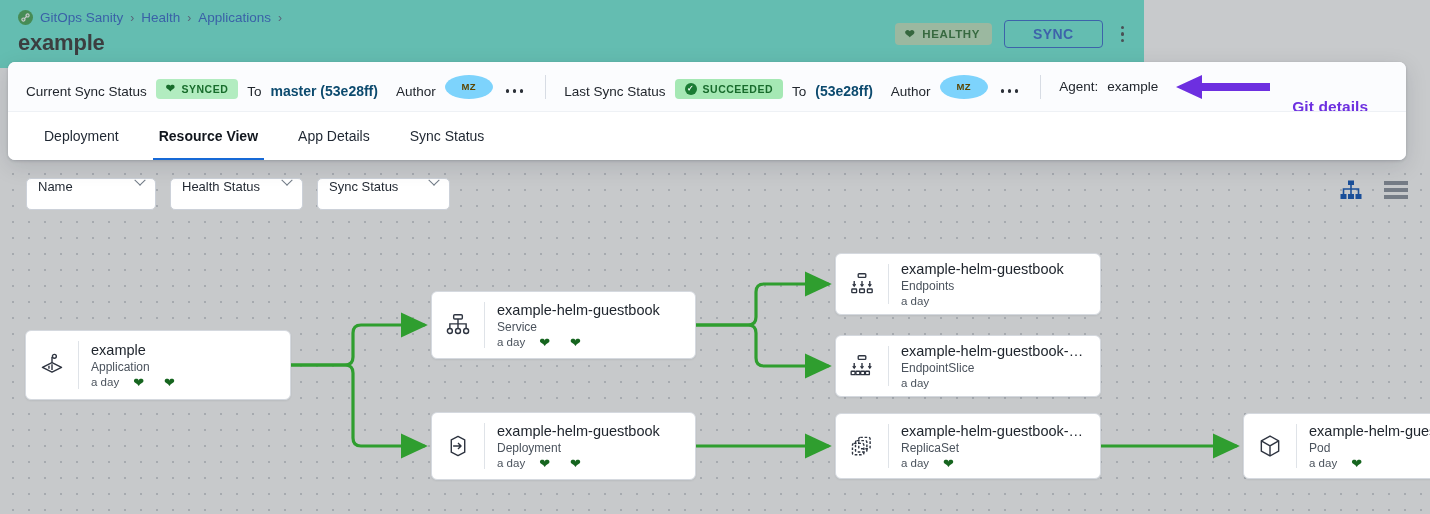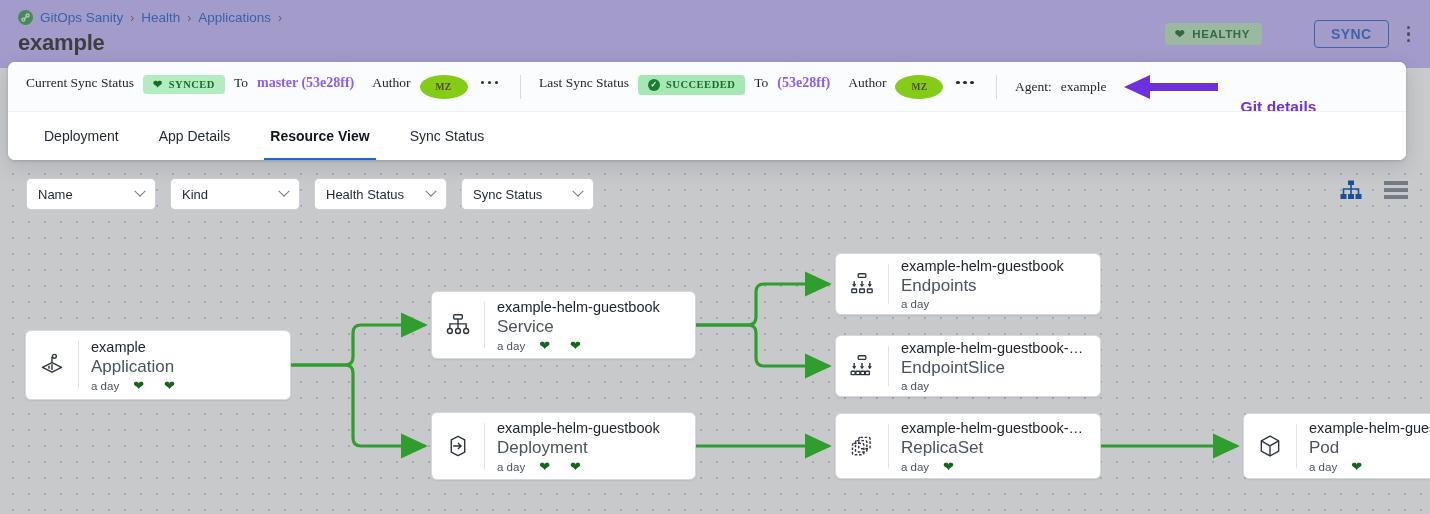--- a/index.html
+++ b/index.html
@@ -24,22 +24,22 @@
   }
   .grey-veil {
     position: absolute; inset: 0;
     background: rgba(110,115,120,0.38);
     pointer-events: none;
   }
 
   
   .header {
     position: absolute; top: 0; left: 0;
-    width: 1430px; height: 68px;
-    background: #c4b5fd;
+    width: 1144px; height: 68px;
+    background: #5eead4;
   }
   .breadcrumb {
     position: absolute; left: 18px; top: 10px;
     display: flex; align-items: center; gap: 7px;
     font-size: 13.5px;
   }
   .bc-logo {
     width: 15px; height: 15px; border-radius: 50%;
     background: #2e9b3f;
     display: inline-flex; align-items: center; justify-content: center;
@@ -60,24 +60,23 @@
   .badge-healthy {
     display: inline-flex; align-items: center; gap: 7px;
     background: #b7e2b9; color: #15631d;
     border-radius: 4px; padding: 5px 12px 5px 10px;
     font-size: 11.5px; font-weight: bold; letter-spacing: 0.6px;
   }
   .badge-healthy .hrt { color: #14601c; font-size: 12px; line-height: 1; }
   .sync-btn {
     border: 1.5px solid #2059c9; color: #2059c9;
     background: transparent; border-radius: 4px;
-    padding: 5px 16px; font-size: 14px; font-weight: bold;
+    padding: 5px 28px; font-size: 14px; font-weight: bold;
     letter-spacing: 0.4px; cursor: pointer;
     font-family: "Liberation Sans", sans-serif;
-    margin-left: 40px;
   }
   .kebab {
     display: flex; flex-direction: column; gap: 3px;
     padding: 4px 6px; cursor: pointer;
   }
   .kebab i { width: 3.5px; height: 3.5px; border-radius: 50%; background: #343a40; display: block; }
 
   
   .panel {
     position: absolute;
@@ -90,40 +89,40 @@
     z-index: 5;
   }
   .sync-bar {
     position: relative;
     height: 49px;
     display: flex; align-items: center;
     padding-left: 18px;
     font-size: 13.5px; color: #1d2430;
     background: #fbfcfe;
   }
-  .sync-seg { display: flex; align-items: flex-start; gap: 9px; font-family: Liberation Serif, serif; }
+  .sync-seg { display: flex; align-items: flex-end; gap: 9px; }
   .lbl { color: #22272e; font-size: 13.5px; }
   .chip {
     display: inline-flex; align-items: center; gap: 6px;
     border-radius: 4px; padding: 4px 10px;
     font-size: 10.5px; font-weight: bold; letter-spacing: 0.5px;
   }
   .chip-synced { background: #b2ecc0; color: #176c2b; }
   .chip-succeeded { background: #a5e8b4; color: #186b2c; }
   .chip .hrt { color: #176c2b; font-size: 11px; line-height: 1; }
   .chip .okc {
     width: 12px; height: 12px; border-radius: 50%;
     background: #1a7b33; color: #fff;
     display: inline-flex; align-items: center; justify-content: center;
     font-size: 8px; font-weight: bold;
   }
-  .revlink { color: #8b5cf6; font-weight: bold; font-size: 14px; }
+  .revlink { color: #0c4a6e; font-weight: bold; font-size: 14px; }
   .avatar {
     width: 48px; height: 24px; border-radius: 50%;
-    background: #84cc16; color: #5c4500;
+    background: #7dd3fc; color: #5c4500;
     display: inline-flex; align-items: center; justify-content: center;
     font-size: 9.5px; font-weight: bold; letter-spacing: 0.3px;
   }
   .dots-h { display: flex; gap: 3.5px; align-items: center; padding: 6px 4px; cursor: pointer; }
   .dots-h i { width: 3.5px; height: 3.5px; border-radius: 50%; background: #2b3038; }
   .vdiv { width: 1px; height: 24px; background: #d7dce4; }
 
   
   .arrow-annot { display: flex; align-items: center; }
   .arrow-annot svg { display: block; }
@@ -166,21 +165,21 @@
     overflow: hidden;
   }
   .filters {
     position: absolute; left: 26px; top: 18px;
     display: flex; gap: 14px; z-index: 2;
   }
   .filter {
     width: 130px; height: 32px;
     border: 1px solid #ccd1d9; border-radius: 5px;
     background: #ffffff;
-    display: flex; align-items: center; justify-content: space-between;
+    display: flex; align-items: flex-start; justify-content: space-between;
     padding: 0 11px; font-size: 13px; color: #1f2630; cursor: pointer;
   }
   .filter.wide { width: 133px; }
   .chev {
     width: 8px; height: 8px;
     border-right: 1.6px solid #707a86; border-bottom: 1.6px solid #707a86;
     transform: rotate(45deg) translate(-2px,-2px);
   }
   .view-toggles {
     position: absolute; right: 22px; top: 20px;
@@ -203,22 +202,22 @@
     display: flex; align-items: center; justify-content: center;
     color: #2e3440;
   }
   .node-divider { width: 1px; align-self: stretch; margin: 10px 0; background: #dfe3e8; }
   .node-body { padding: 8px 10px 8px 12px; overflow: hidden; }
   .node-title {
     font-size: 14.5px; color: #20262e;
     white-space: nowrap; overflow: hidden; text-overflow: ellipsis;
     margin-bottom: 2px;
   }
-  .node-kind { font-size: 17px; color: #4b535d; margin-bottom: 2px; }
-  .node-meta { display: flex; align-items: flex-end; gap: 14px; }
+  .node-kind { font-size: 12px; color: #4b535d; margin-bottom: 2px; }
+  .node-meta { display: flex; align-items: center; gap: 14px; }
   .node-age { font-size: 11.5px; color: #4b535d; }
   .node-hearts { display: flex; gap: 20px; align-items: center; }
   .node-hearts .hrt { color: #16651f; font-size: 13px; line-height: 1; }
 
   .edges { position: absolute; inset: 0; z-index: 1; }
 </style>
 </head>
 <body>
 
 <div id="app">
@@ -256,24 +255,20 @@
             <i></i>
           </span>
       </div>
     </div>
 
     <div class="canvas">
 
       <div class="filters">
         <div class="filter">
           <span>Name</span>
-          <span class="chev"></span>
-        </div>
-        <div class="filter">
-          <span>Kind</span>
           <span class="chev"></span>
         </div>
         <div class="filter wide">
           <span>Health Status</span>
           <span class="chev"></span>
         </div>
         <div class="filter wide">
           <span>Sync Status</span>
           <span class="chev"></span>
         </div>
@@ -524,26 +519,26 @@
           <path d="M0,13 L26,1 L26,9 L94,9 L94,17 L26,17 L26,25 Z" fill="#6d2fe0"></path>
         </svg>
       </span>
       <span class="annot-text" style="margin-left:22px">Git details</span>
     </div>
 
     <div class="tabs">
       <div class="tab">
         <span>Deployment</span>
       </div>
+      <div class="tab active">
+        <span>Resource View</span>
+      </div>
       <div class="tab">
         <span>App Details</span>
       </div>
-      <div class="tab active">
-        <span>Resource View</span>
-      </div>
       <div class="tab">
         <span>Sync Status</span>
       </div>
     </div>
 
   </div>
 
 </div>
 
 </body></html>

